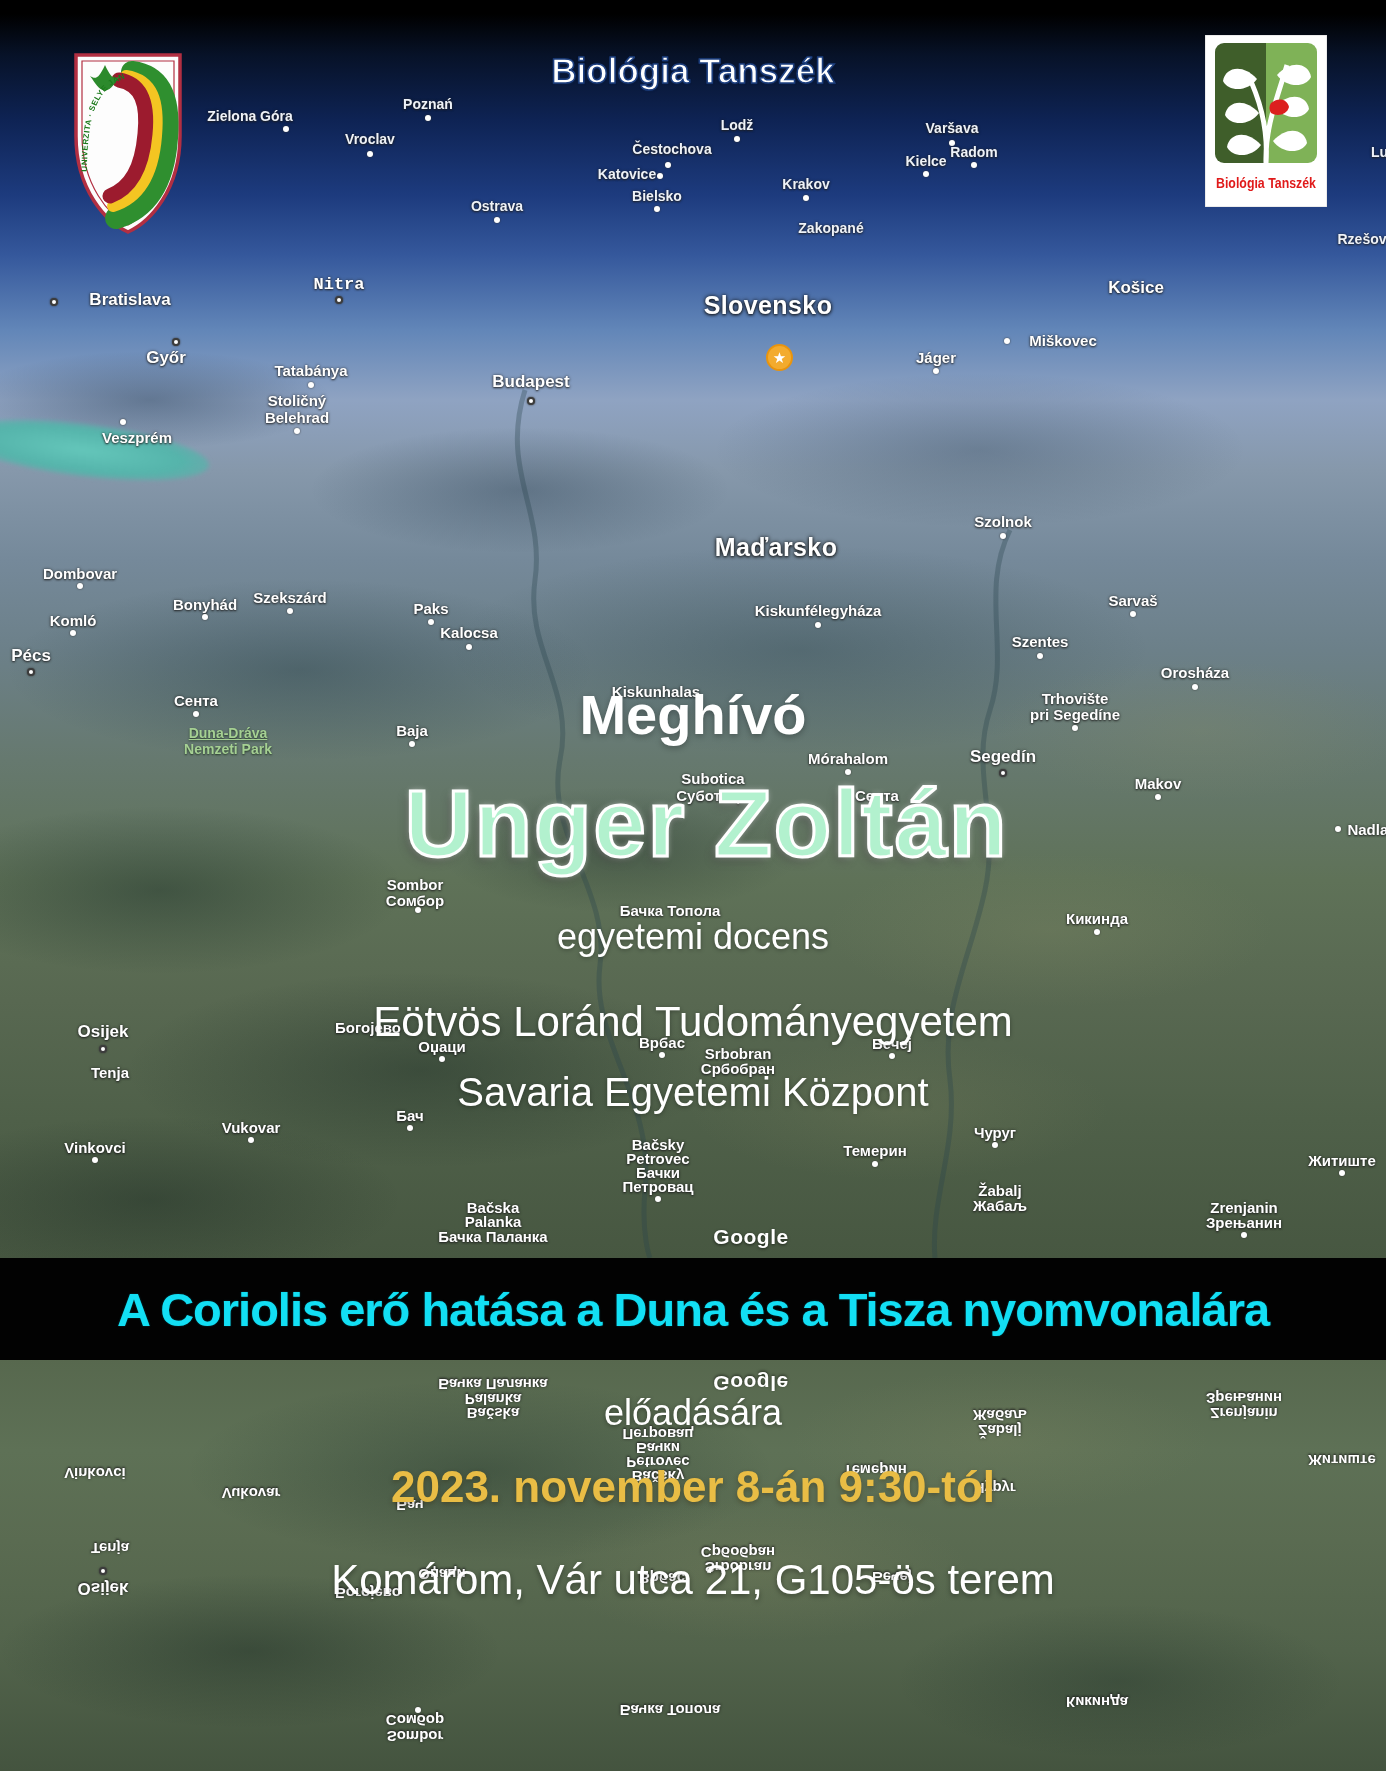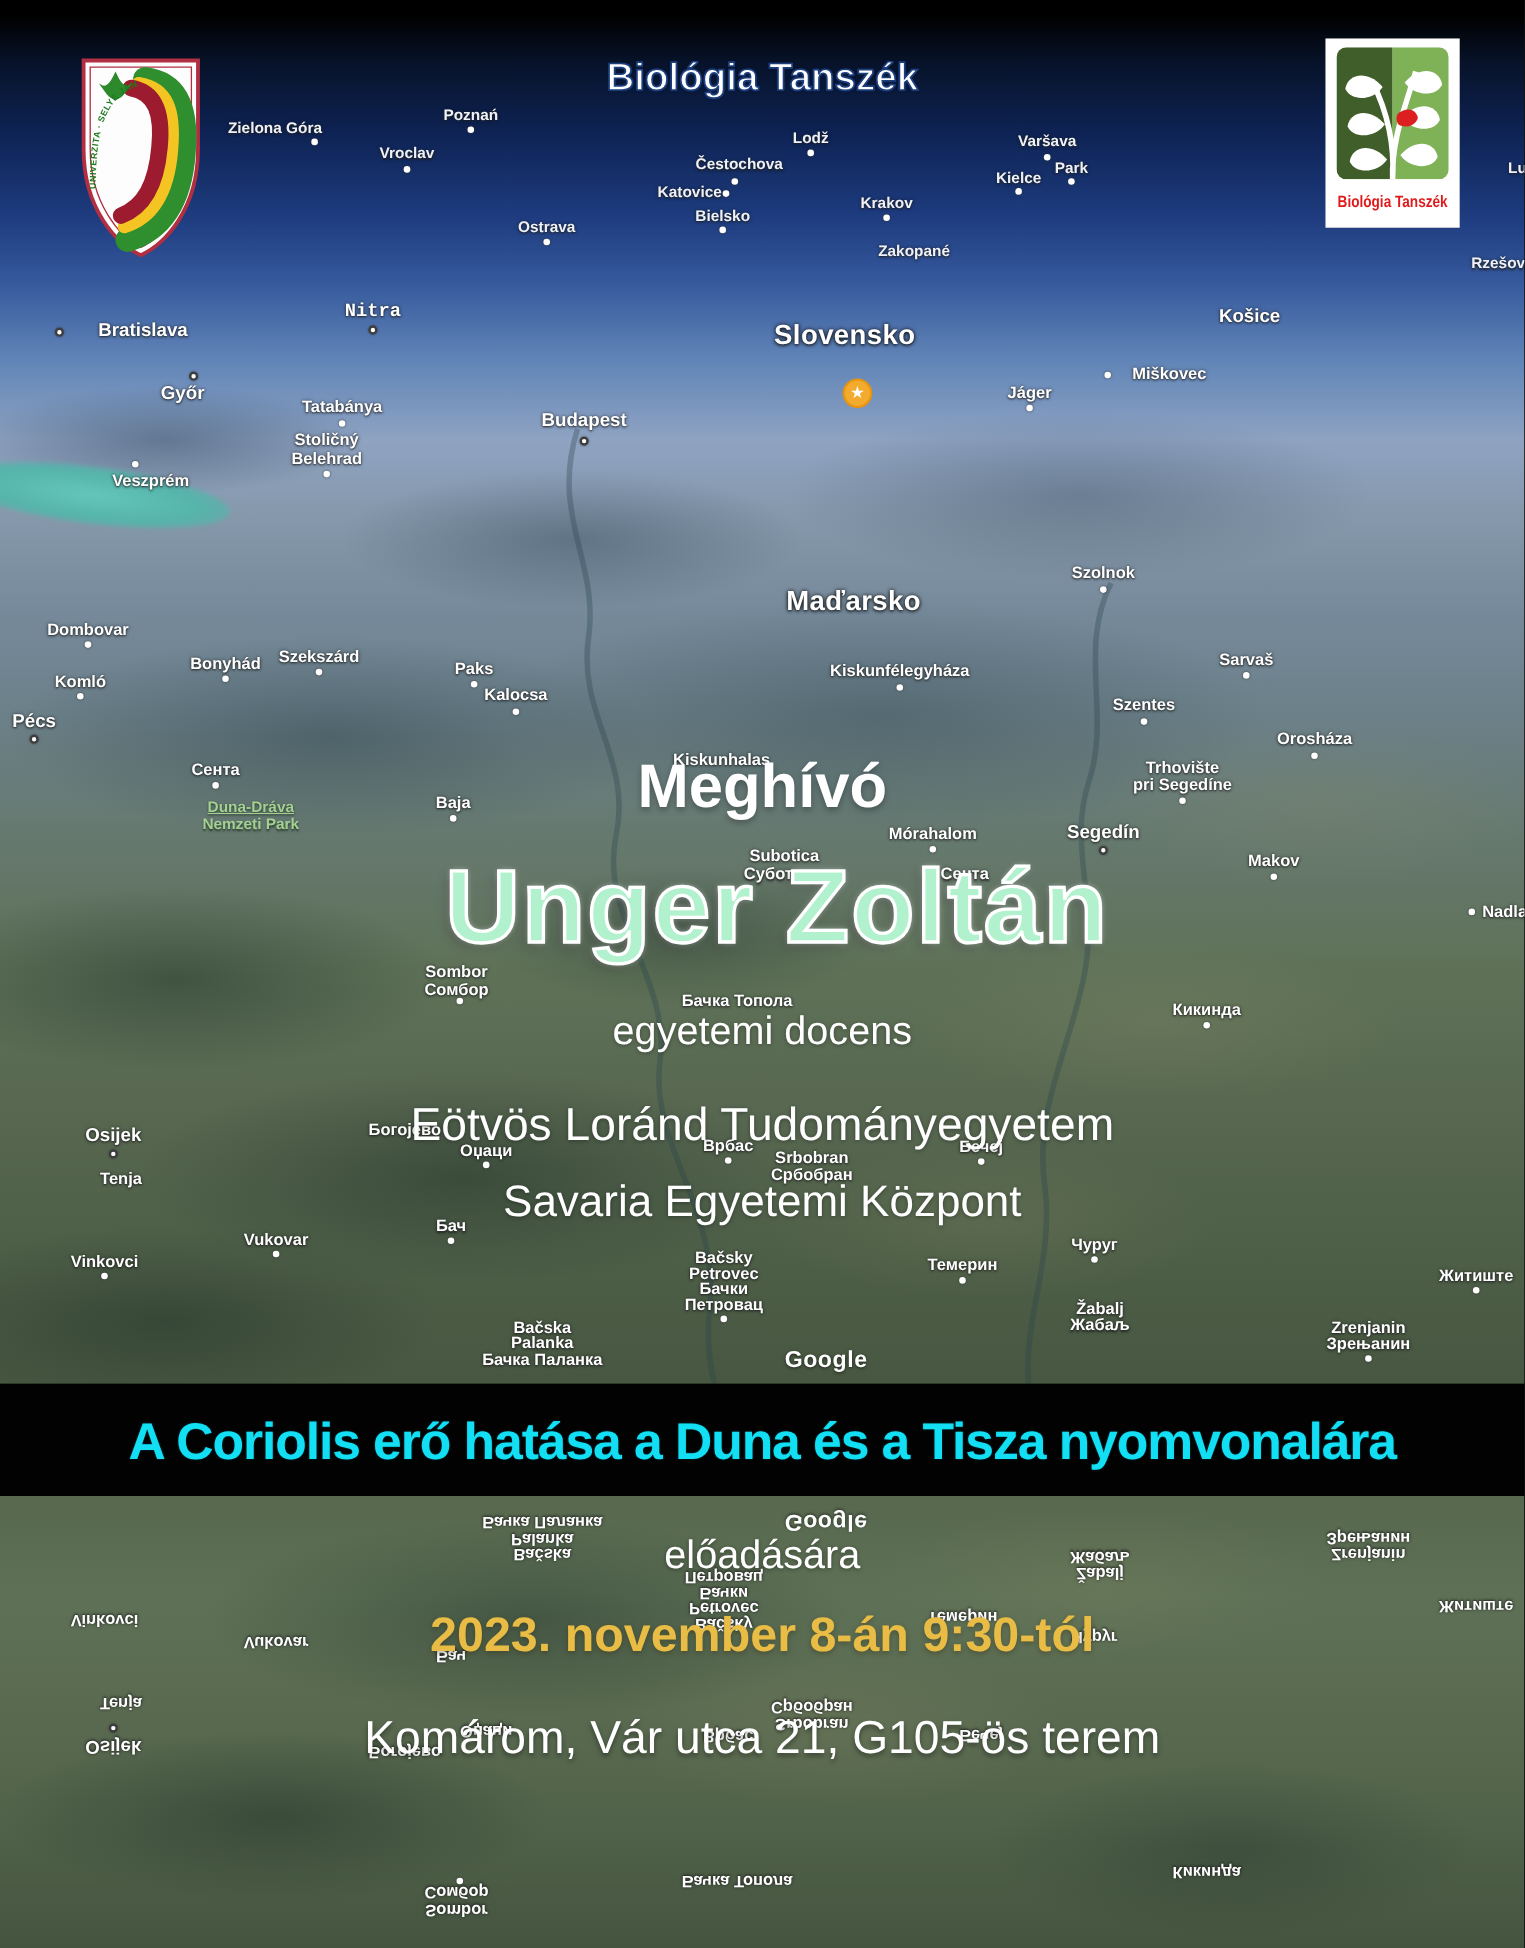--- a/index.html
+++ b/index.html
@@ -111,21 +111,21 @@
       <span class="ml sky" style="left: 428px; top: 104px;">Poznań</span>
       <i class="mdot" style="left: 428px; top: 118px;"></i>
       <span class="ml sky" style="left: 370px; top: 139px;">Vroclav</span>
       <i class="mdot" style="left: 370px; top: 154px;"></i>
       <span class="ml sky" style="left: 737px; top: 125px;">Lodž</span>
       <i class="mdot" style="left: 737px; top: 139px;"></i>
       <span class="ml sky" style="left: 952px; top: 128px;">Varšava</span>
       <i class="mdot" style="left: 952px; top: 143px;"></i>
       <span class="ml sky" style="left: 672px; top: 149px;">Čestochova</span>
       <i class="mdot" style="left: 668px; top: 165px;"></i>
-      <span class="ml sky" style="left: 974px; top: 152px;">Park</span>
+      <span class="ml sky" style="left: 974px; top: 152px;">Radom</span>
       <i class="mdot" style="left: 974px; top: 165px;"></i>
       <span class="ml sky" style="left: 926px; top: 161px;">Kielce</span>
       <i class="mdot" style="left: 926px; top: 174px;"></i>
       <span class="ml sky" style="left: 627px; top: 174px;">Katovice</span>
       <i class="mdot" style="left: 660px; top: 176px;"></i>
       <span class="ml sky" style="left: 806px; top: 184px;">Krakov</span>
       <i class="mdot" style="left: 806px; top: 198px;"></i>
       <span class="ml sky" style="left: 657px; top: 196px;">Bielsko</span>
       <i class="mdot" style="left: 657px; top: 209px;"></i>
       <span class="ml sky" style="left: 497px; top: 206px;">Ostrava</span>

